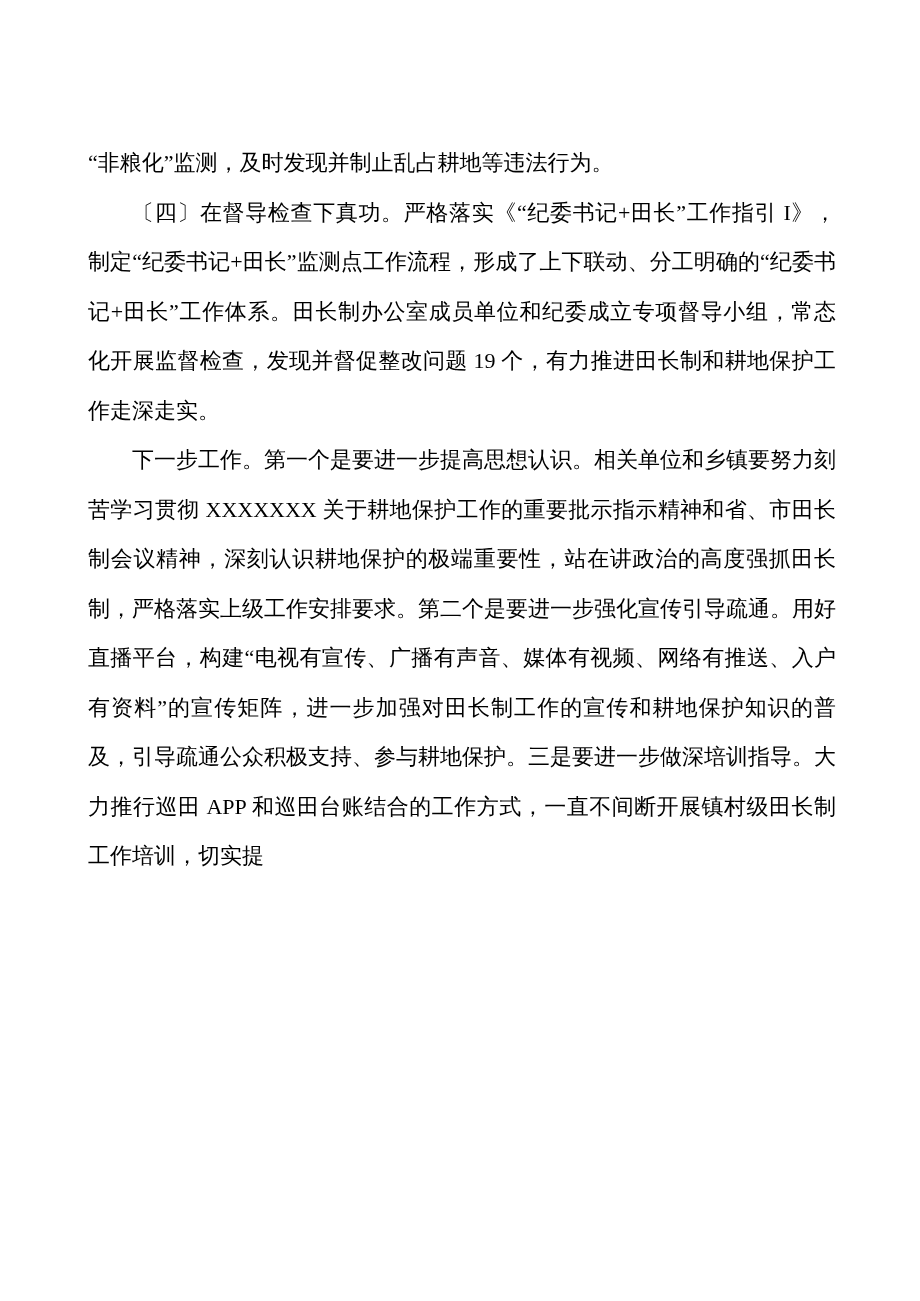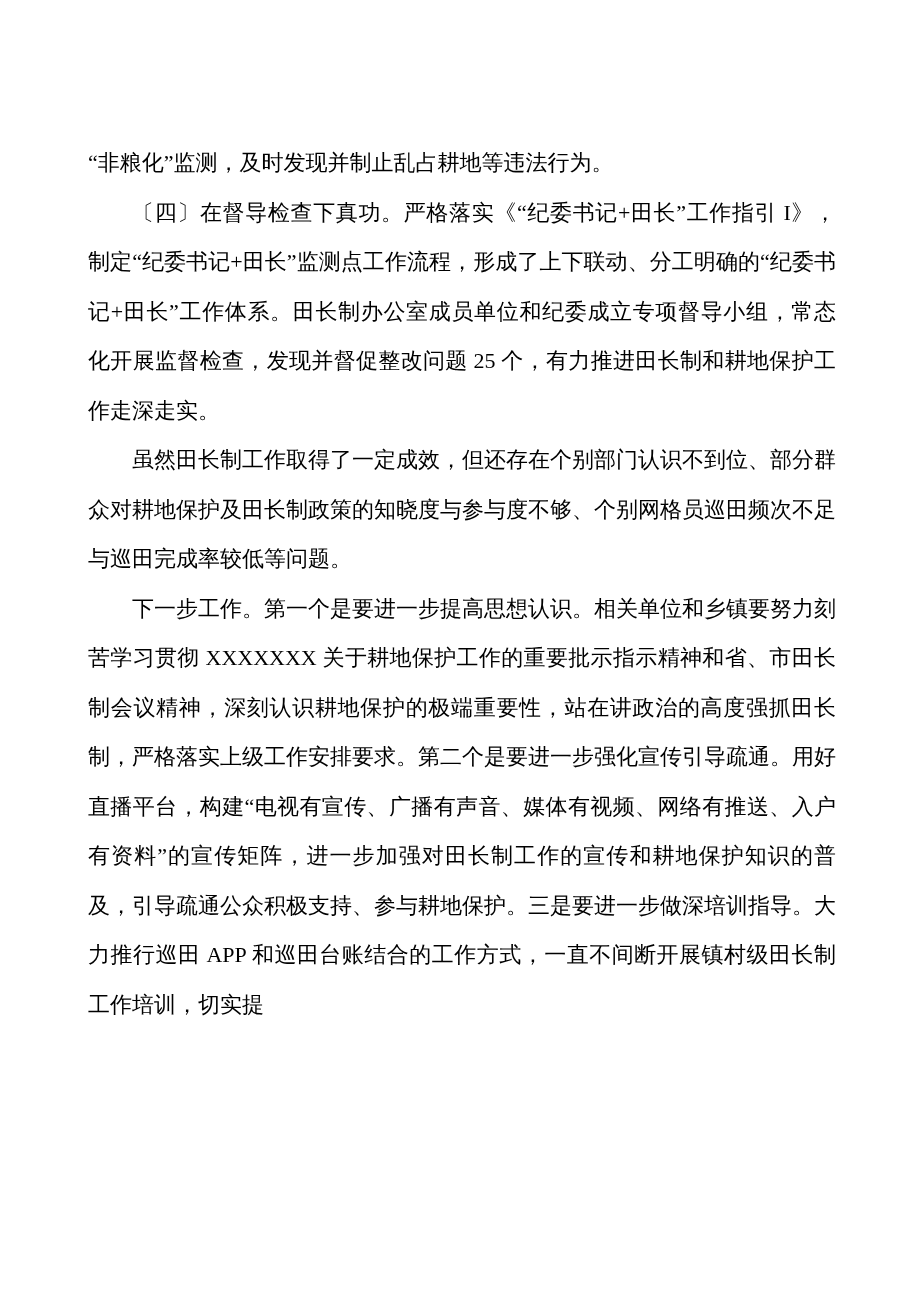--- a/index.html
+++ b/index.html
@@ -35,16 +35,15 @@
   }
   .para.cont {
     text-indent: 0;
   }
 </style>
 </head>
 <body>
 
 <div class="page">
   <p class="para cont">“非粮化”监测，及时发现并制止乱占耕地等违法行为。</p>
-  <p class="para">〔四〕在督导检查下真功。严格落实《“纪委书记+田长”工作指引 I》，制定“纪委书记+田长”监测点工作流程，形成了上下联动、分工明确的“纪委书记+田长”工作体系。田长制办公室成员单位和纪委成立专项督导小组，常态化开展监督检查，发现并督促整改问题 25 个，有力推进田长制和耕地保护工作走深走实。</p>
-  <p class="para">虽然田长制工作取得了一定成效，但还存在个别部门认识不到位、部分群众对耕地保护及田长制政策的知晓度与参与度不够、个别网格员巡田频次不足与巡田完成率较低等问题。</p>
+  <p class="para">〔四〕在督导检查下真功。严格落实《“纪委书记+田长”工作指引 I》，制定“纪委书记+田长”监测点工作流程，形成了上下联动、分工明确的“纪委书记+田长”工作体系。田长制办公室成员单位和纪委成立专项督导小组，常态化开展监督检查，发现并督促整改问题 19 个，有力推进田长制和耕地保护工作走深走实。</p>
   <p class="para">下一步工作。第一个是要进一步提高思想认识。相关单位和乡镇要努力刻苦学习贯彻 XXXXXXX 关于耕地保护工作的重要批示指示精神和省、市田长制会议精神，深刻认识耕地保护的极端重要性，站在讲政治的高度强抓田长制，严格落实上级工作安排要求。第二个是要进一步强化宣传引导疏通。用好直播平台，构建“电视有宣传、广播有声音、媒体有视频、网络有推送、入户有资料”的宣传矩阵，进一步加强对田长制工作的宣传和耕地保护知识的普及，引导疏通公众积极支持、参与耕地保护。三是要进一步做深培训指导。大力推行巡田 APP 和巡田台账结合的工作方式，一直不间断开展镇村级田长制工作培训，切实提</p>
 </div>
 
 </body></html>

